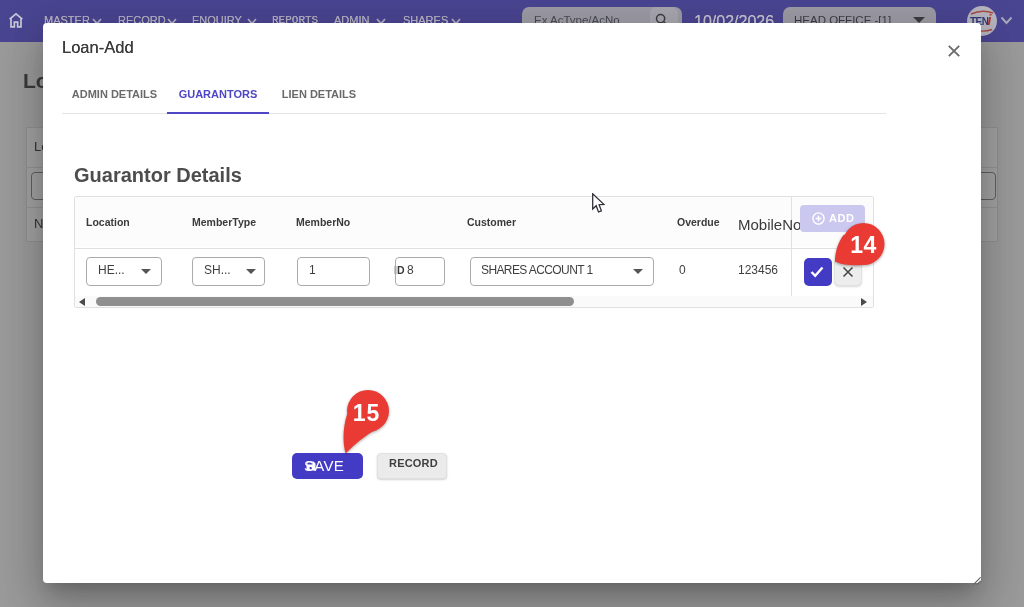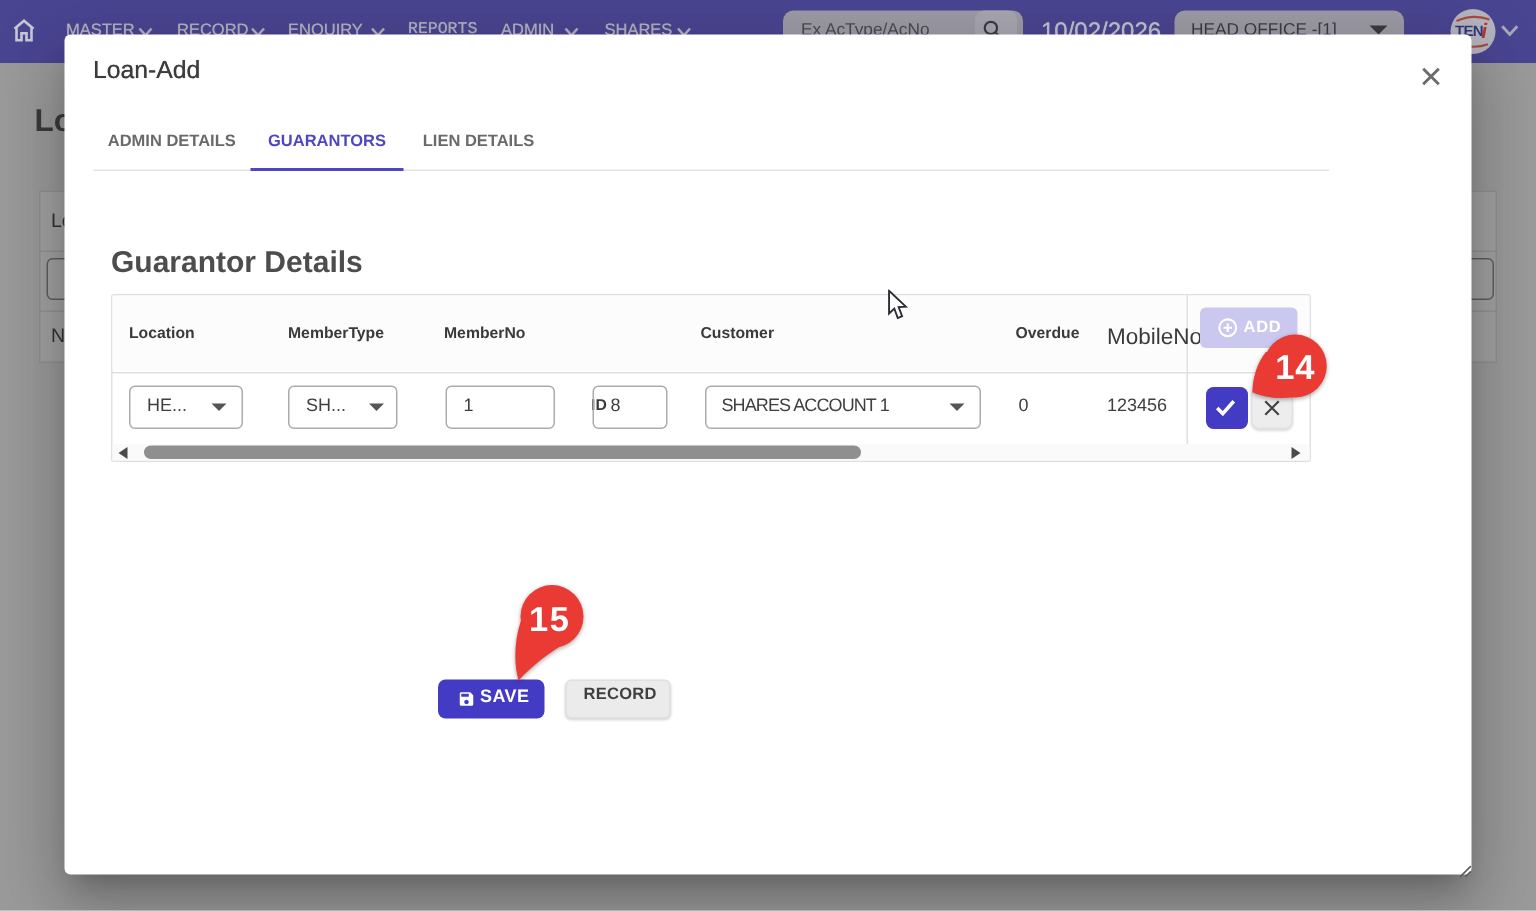--- a/index.html
+++ b/index.html
@@ -152,21 +152,21 @@
     <path d="M -18.5 -9.5 C -24.5 -2 -27.5 8 -27.6 17.5 C -19 21.5 -9.5 21.8 -0.5 20.9 L 0 0 Z" fill="#e93a34"></path>
     <circle cx="1" cy="0" r="21" fill="#e93a34"></circle>
     <text x="1" y="8.5" text-anchor="middle" font-size="23" font-weight="bold" letter-spacing="0.5" fill="#fff">14</text>
   </g>
 </svg>
 
 <div class="abs" style="left:292px;top:453px;width:71px;height:26px;background:#443bc4;border-radius:5px;"></div>
 <svg class="abs" style="left:305px;top:460px;" width="12" height="12" viewBox="0 0 24 24" fill="#fff">
     <path d="M17 3H5c-1.11 0-2 .9-2 2v14c0 1.1.89 2 2 2h14c1.1 0 2-.9 2-2V7l-4-4zm-5 16c-1.66 0-3-1.34-3-3s1.34-3 3-3 3 1.34 3 3-1.34 3-3 3zm3-10H5V5h10v4z"></path>
   </svg>
-<div class="abs" style="left:320px;top:458px;font-size:12px;font-weight:bold;letter-spacing:.3px;color:#fff;">SAVE</div>
+<div class="abs" style="left:304px;top:458px;font-size:15px;font-weight:normal;letter-spacing:.3px;color:#fff;">SAVE</div>
 
 <div class="abs" style="left:377px;top:453px;width:70px;height:26px;background:#ebebeb;border:1px solid #e0e0e0;border-radius:4px;box-shadow:0 1px 2px rgba(0,0,0,.18);"></div>
 <div class="abs" style="left:389px;top:458px;font-size:11px;font-weight:bold;letter-spacing:.2px;color:#3f3f3f;">RECORD</div>
 
 <svg class="abs" style="left:325px;top:385px;overflow:visible;filter:drop-shadow(0 1.5px 1.5px rgba(0,0,0,.35));" width="90" height="80" viewBox="0 0 90 80">
   <g transform="translate(43,26)">
     <path d="M -20.8 3 C -25.3 17 -25.5 31.5 -22.3 42.6 C -14 33.5 -2 24 8 18.5 L 0 0 Z" fill="#e93a34"></path>
     <circle cx="0" cy="0" r="21" fill="#e93a34"></circle>
     <text x="-1.5" y="9.5" text-anchor="middle" font-size="23" font-weight="bold" letter-spacing="1" fill="#fff">15</text>
   </g>

